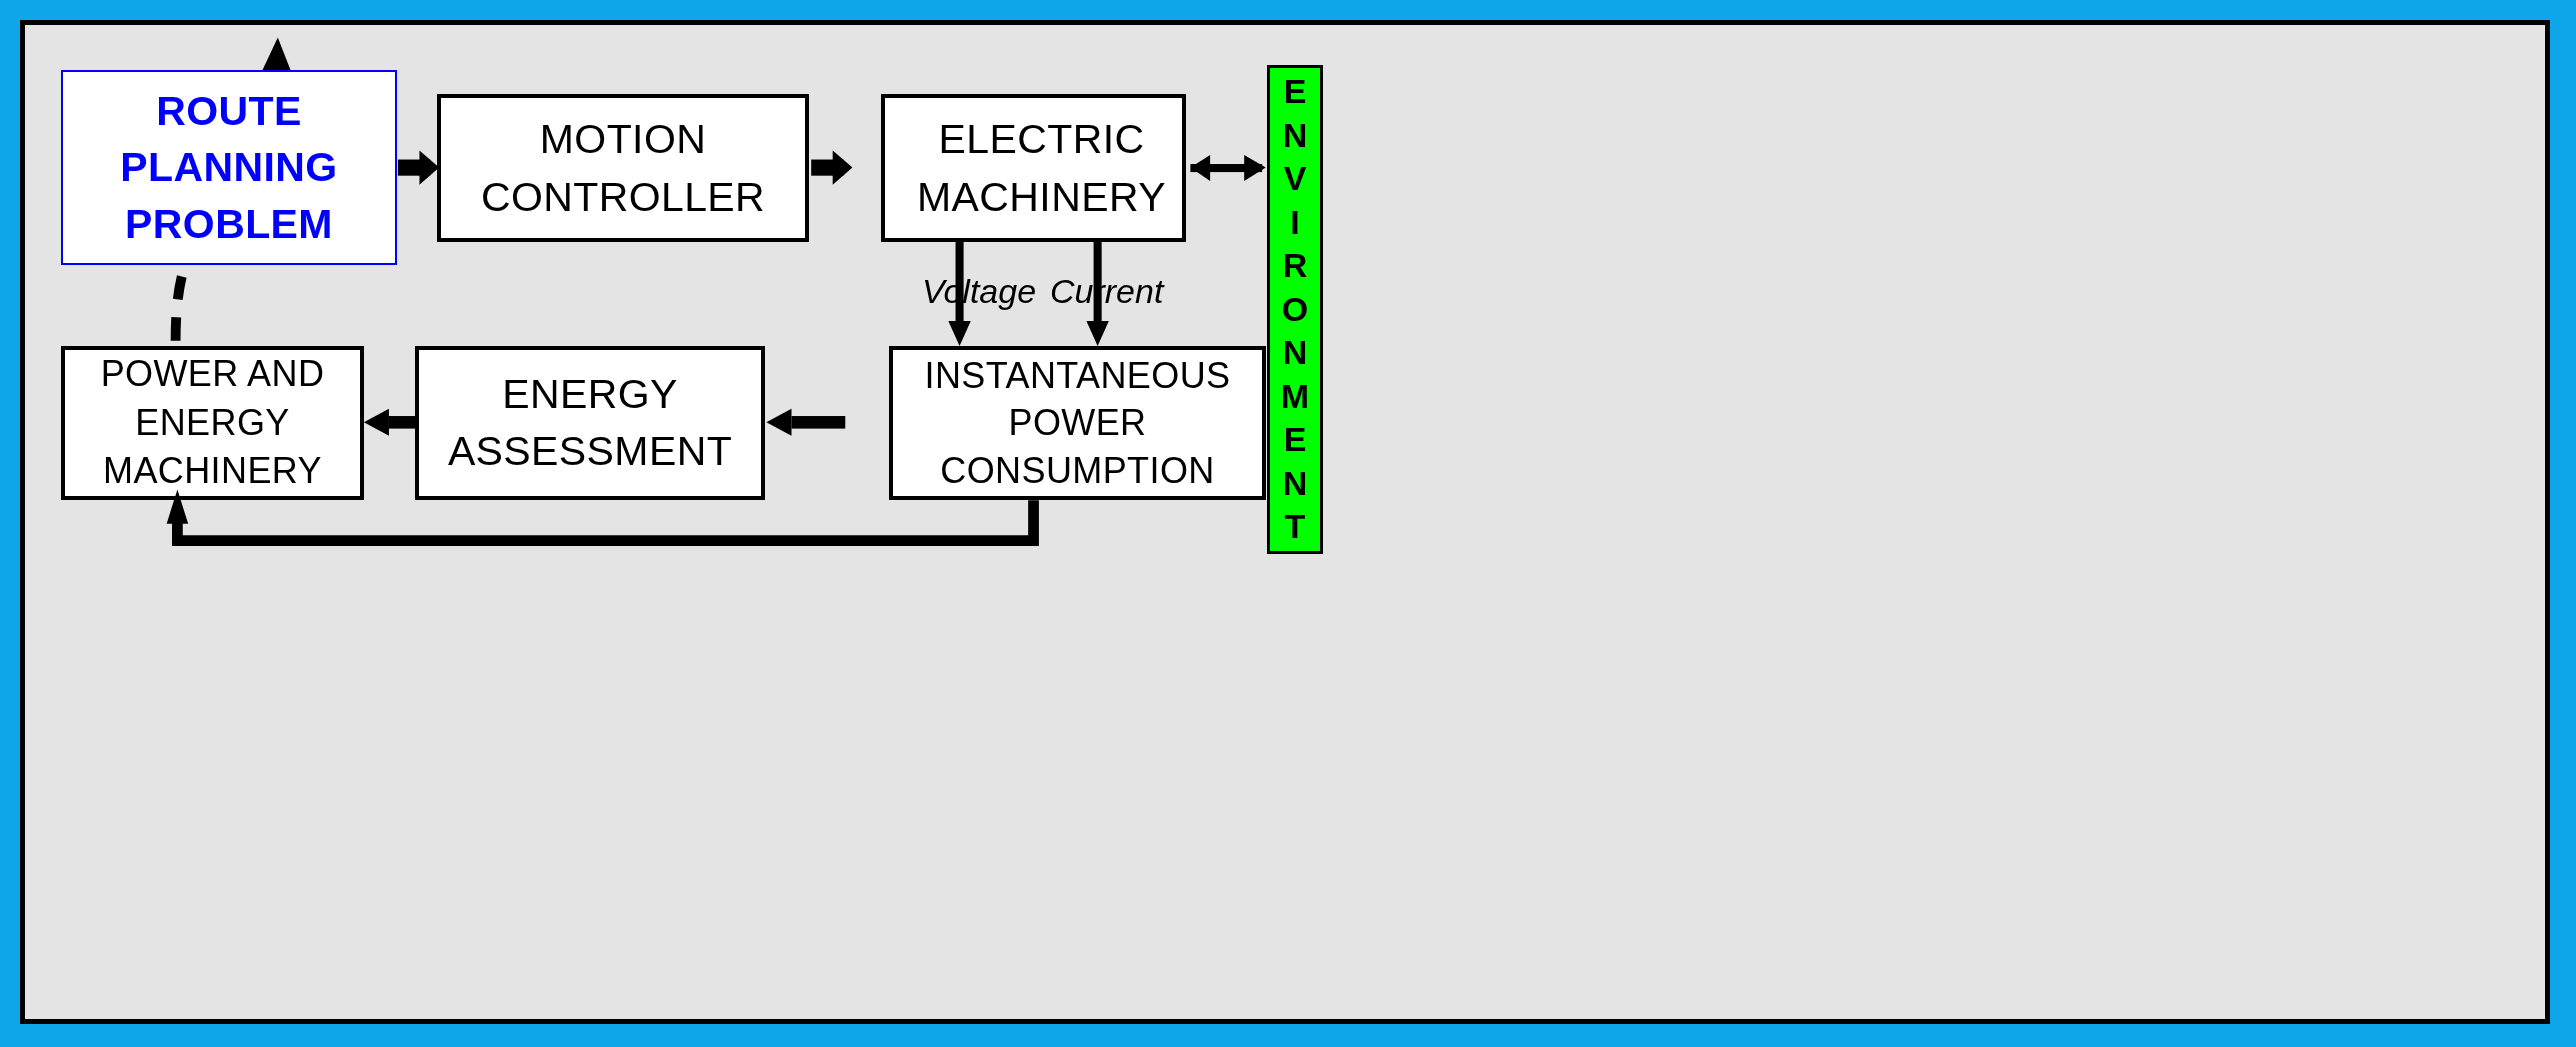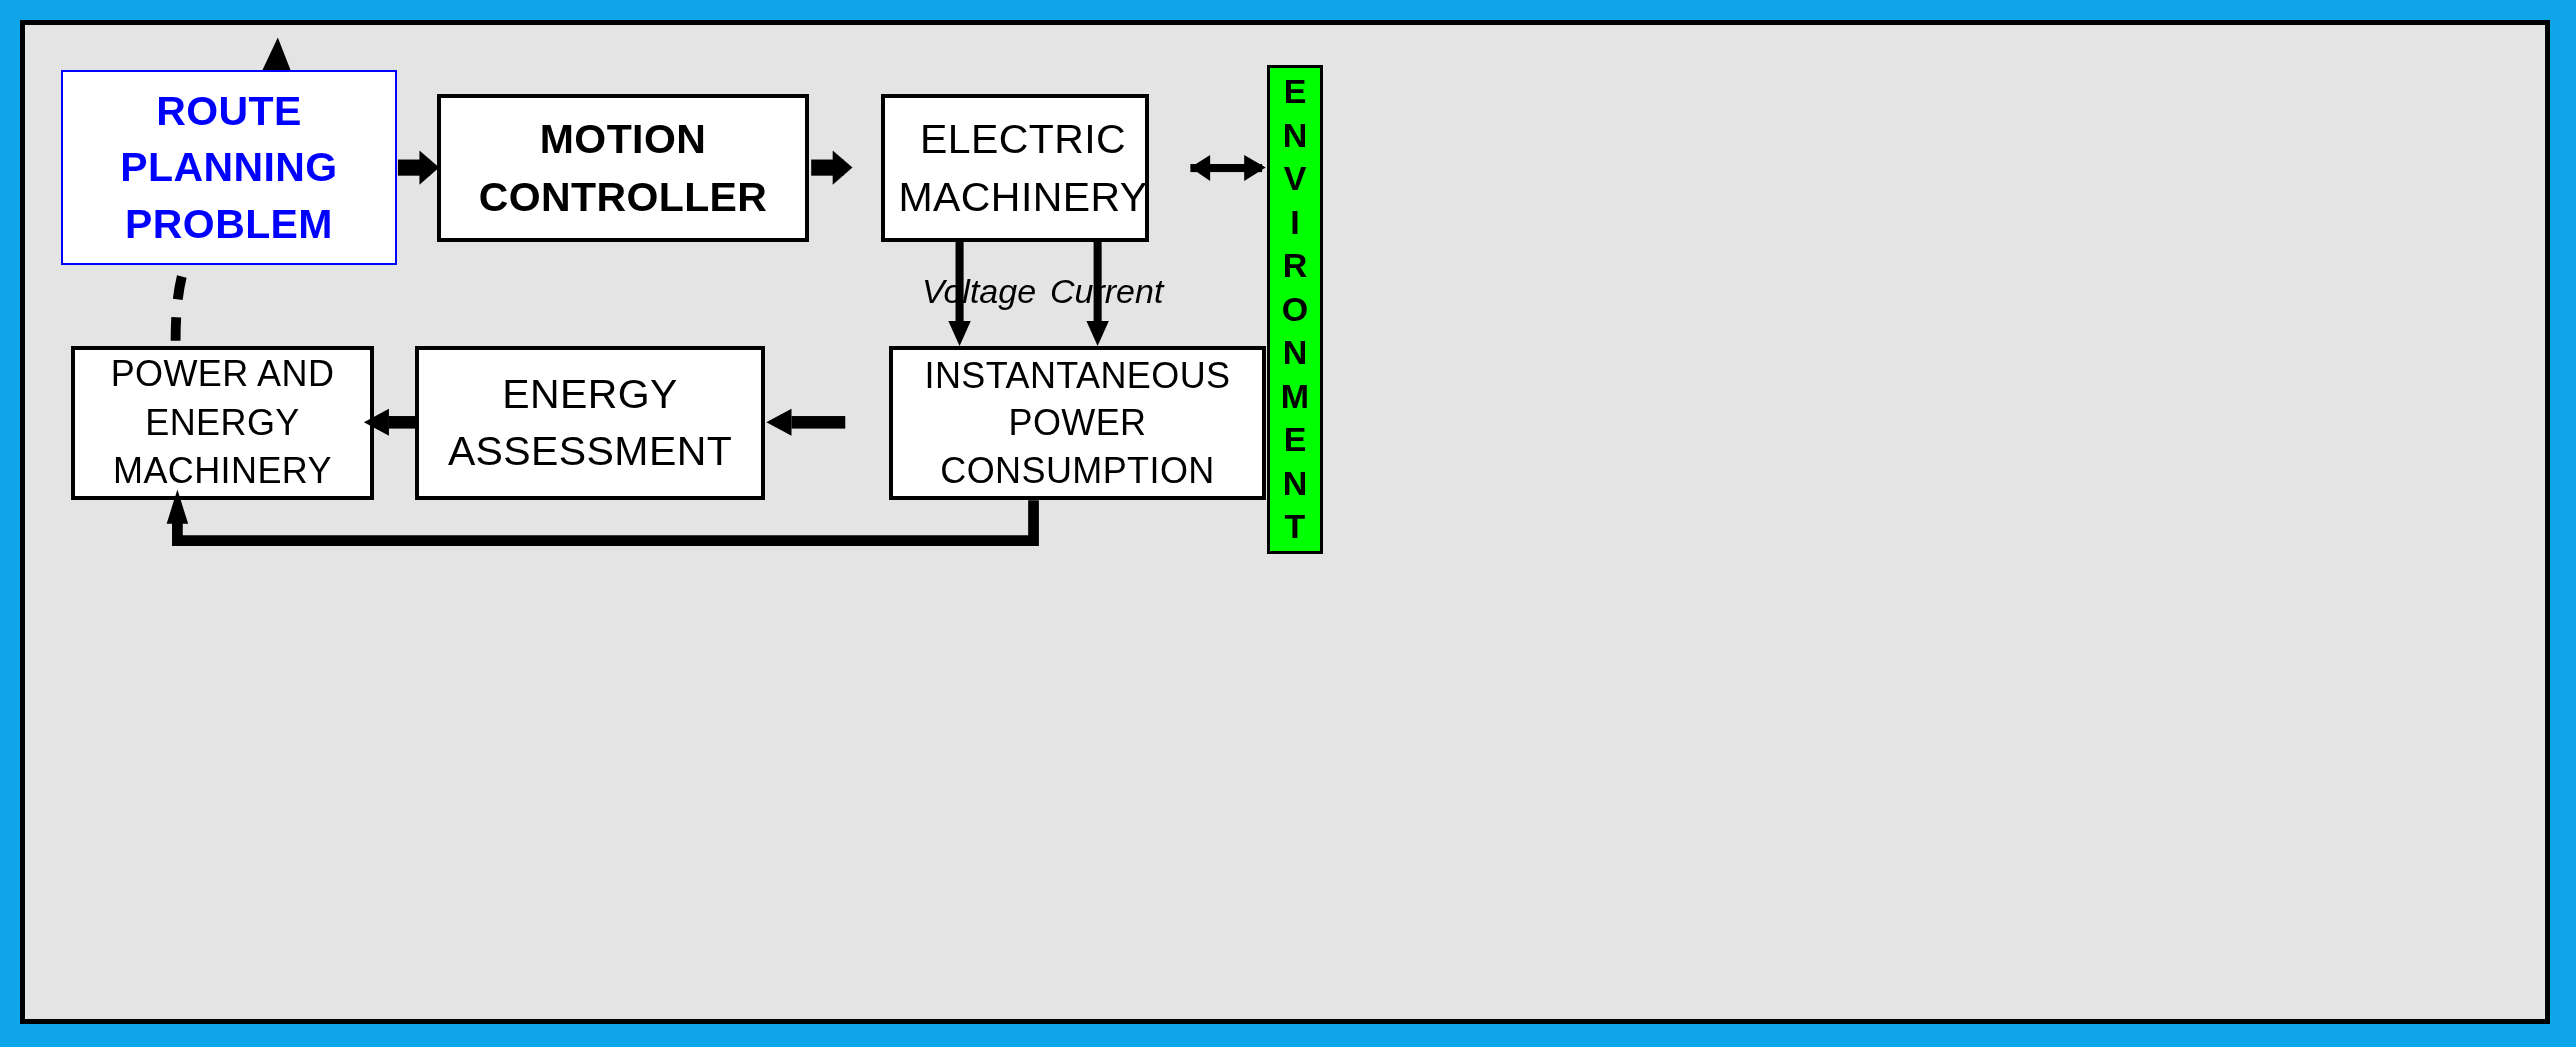--- a/index.html
+++ b/index.html
@@ -51,37 +51,35 @@
     font-size:41px;
     line-height:1.38;
     z-index:6;
   }
 
   #node-motion{
     left:412px; top:69px;
     width:372px; height:148px;
     font-size:41px;
     line-height:1.42;
-    font-weight:bold;
   }
 
   #node-electric{
     left:856px; top:69px;
-    width:268px; height:148px;
+    width:305px; height:148px;
     font-size:41px;
     line-height:1.42;
     padding-left:16px;
   }
 
   #node-power-profiling{
     left:36px; top:321px;
     width:303px; height:154px;
     font-size:36px;
     line-height:1.36;
-    margin-left:10px;
   }
 
   #node-energy-assessment{
     left:390px; top:321px;
     width:350px; height:154px;
     font-size:41px;
     line-height:1.4;
   }
 
   #node-instant-power{

